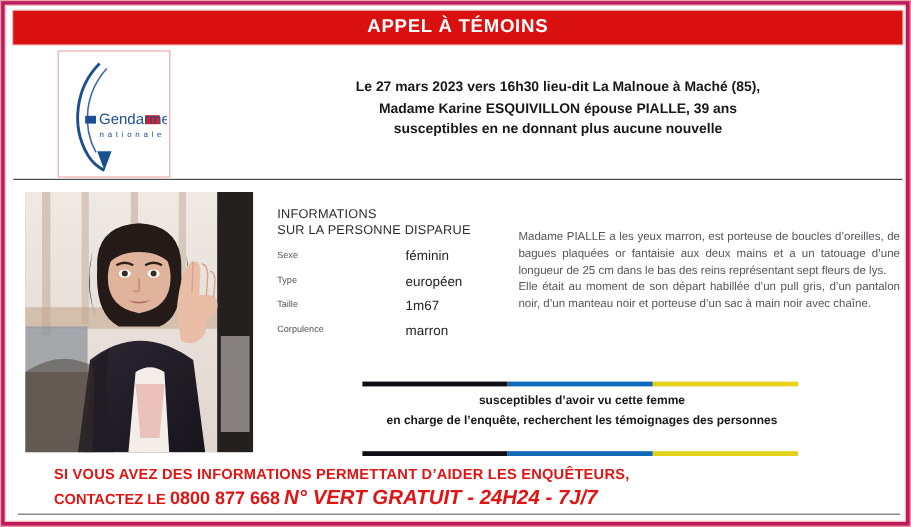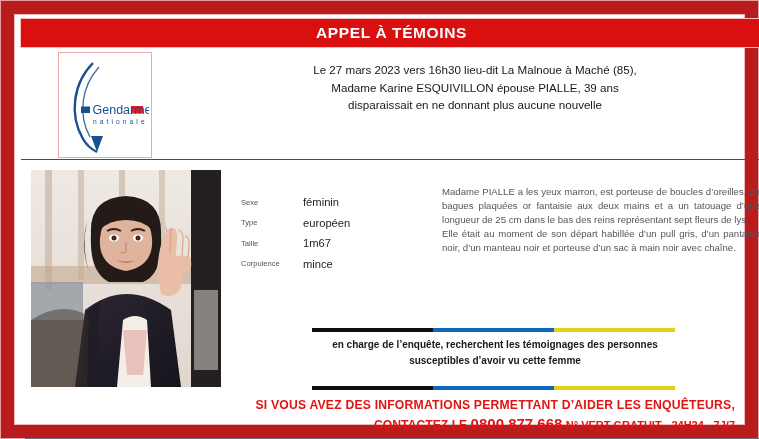--- a/index.html
+++ b/index.html
@@ -11,23 +11,23 @@
     width: 759px;
     height: 439px;
     font-family: "Liberation Sans", sans-serif;
     overflow: hidden;
   }
   .poster {
     position: relative;
     width: 759px;
     height: 439px;
     box-sizing: border-box;
-    background: #b91c1c;
+    background: #be185d;
     border: 1px solid #e8a0a0;
-    padding: 13px;
+    padding: 3px;
   }
   .poster-inner {
     position: relative;
     width: 100%;
     height: 100%;
     box-sizing: border-box;
     border: 1px solid #f0b9b9;
     background: #ffffff;
   }
 
@@ -61,26 +61,26 @@
     border: 1px solid #edaaaa;
     background: #ffffff;
     overflow: hidden;
   }
   .logo-svg { display: block; }
 
   
   .headline {
     position: absolute;
     left: 200px;
-    top: 46px;
+    top: 59px;
     width: 520px;
     text-align: center;
     color: #16181c;
     font-size: 11.6px;
-    font-weight: normal;
+    font-weight: bold;
     line-height: 17.5px;
   }
 
   
   .hr-header {
     position: absolute;
     left: 6px;
     top: 144px;
     width: 741px;
     height: 0;
@@ -110,43 +110,44 @@
     color: #2b2b31;
     font-size: 10.6px;
     line-height: 13.2px;
     letter-spacing: 0.2px;
   }
   .info-rows {
     margin-top: 9px;
   }
   .info-row {
     display: flex;
-    align-items: center;
+    align-items: flex-start;
     height: 20.5px;
+    gap: 45px;
   }
   .info-label {
     width: 62px;
     flex: 0 0 62px;
     color: #54545c;
     font-size: 7.6px;
   }
   .info-value {
     color: #24242a;
     font-size: 11.2px;
   }
 
   
   .details-block {
     position: absolute;
     left: 427px;
     top: 168px;
     width: 318px;
   }
   .details-body {
-    margin-top: 2px;
+    margin-top: 18px;
     color: #55555d;
     font-size: 9.6px;
     line-height: 14.1px;
     text-align: justify;
   }
   .details-body p { margin: 0; }
 
   
   .tribar {
     position: absolute;
@@ -173,28 +174,28 @@
     font-weight: bold;
     line-height: 15.5px;
   }
 
   
   .cta {
     position: absolute;
     left: 40px;
     top: 383px;
     width: 680px;
-    text-align: right;
+    text-align: left;
     color: #e11414;
     font-weight: bold;
   }
   .cta-line1 { font-size: 12.2px; letter-spacing: 0.2px; }
   .cta-line2 { font-size: 12.2px; margin-top: 3px; white-space: nowrap; }
   .cta-phone { font-size: 15px; }
-  .cta-free  { font-size: 11px; }
+  .cta-free  { font-size: 17px; font-style: italic; }
 
   .hr-footer {
     position: absolute;
     left: 10px;
     top: 423px;
     width: 735px;
     height: 0;
     border-top: 1.3px solid #6d6d74;
   }
 </style>
@@ -216,21 +217,21 @@
       <rect x="22" y="53.5" width="9" height="6.5" fill="#1b4f91"></rect>
       <rect x="72" y="53" width="12" height="7.5" fill="#d81f26"></rect>
       <text x="33.5" y="60.5" font-family="Liberation Sans, sans-serif" font-size="12.5" font-weight="normal" fill="#1b4f91">Gendarmerie</text>
       <text x="34" y="71" font-family="Liberation Sans, sans-serif" font-size="6.6" letter-spacing="3.1" fill="#1b4f91">nationale</text>
     </svg>
   </div>
 
   <div class="headline">
     <div>Le 27 mars 2023 vers 16h30 lieu-dit La Malnoue à Maché (85),</div>
     <div>Madame Karine ESQUIVILLON épouse PIALLE, 39 ans</div>
-    <div>disparaissait en ne donnant plus aucune nouvelle</div>
+    <div>susceptibles en ne donnant plus aucune nouvelle</div>
   </div>
 
   <div class="hr-header"></div>
 
   <div class="photo">
     <svg width="190" height="217" viewBox="0 0 190 217">
       <defs>
         <linearGradient id="wallg" x1="0" y1="0" x2="0" y2="1">
           <stop offset="0%" stop-color="#efe9e4"></stop>
           <stop offset="100%" stop-color="#e0d7cf"></stop>
@@ -269,56 +270,60 @@
       <path d="M85 90 Q95 96 105 90 Q95 93 85 90 Z" fill="#b86a64"></path>
       <path d="M126 100 Q130 60 140 58 Q146 57 146 66 L145 86 Q160 84 160 92 Q162 100 152 104 L150 118 Q142 130 130 124 Z" fill="#e9bda6"></path>
       <path d="M140 58 L139 84" stroke="#d7a58d" stroke-width="1.2"></path>
       <path d="M147 60 Q152 60 152 70 L151 86" stroke="#d7a58d" stroke-width="1.2" fill="none"></path>
       <path d="M154 66 Q159 67 158 76 L157 88" stroke="#d7a58d" stroke-width="1.2" fill="none"></path>
       <path d="M0 150 Q30 130 58 146 L56 217 L0 217 Z" fill="#3a3028" opacity="0.45"></path>
     </svg>
   </div>
 
   <div class="info-block">
+    <div class="sect-title">
+      <div>INFORMATIONS</div>
+      <div>SUR LA PERSONNE DISPARUE</div>
+    </div>
     <div class="info-rows">
       <div class="info-row">
         <div class="info-label">Sexe</div>
         <div class="info-value">féminin</div>
       </div>
       <div class="info-row">
         <div class="info-label">Type</div>
         <div class="info-value">européen</div>
       </div>
       <div class="info-row">
         <div class="info-label">Taille</div>
         <div class="info-value">1m67</div>
       </div>
       <div class="info-row">
         <div class="info-label">Corpulence</div>
-        <div class="info-value">mince</div>
+        <div class="info-value">marron</div>
       </div>
     </div>
   </div>
 
   <div class="details-block">
     <div class="details-body">
       <p>Madame PIALLE a les yeux marron, est porteuse de boucles d’oreilles, de bagues plaquées or fantaisie aux deux mains et a un tatouage d’une longueur de 25 cm dans le bas des reins représentant sept fleurs de lys.</p>
       <p>Elle était au moment de son départ habillée d’un pull gris, d’un pantalon noir, d’un manteau noir et porteuse d’un sac à main noir avec chaîne.</p>
     </div>
   </div>
 
   <div class="tribar tribar-top">
     <div class="seg-black"></div>
     <div class="seg-blue"></div>
     <div class="seg-yellow"></div>
   </div>
 
   <div class="statement">
+    <div>susceptibles d’avoir vu cette femme</div>
     <div>en charge de l’enquête, recherchent les témoignages des personnes</div>
-    <div>susceptibles d’avoir vu cette femme</div>
   </div>
 
   <div class="tribar tribar-bottom">
     <div class="seg-black"></div>
     <div class="seg-blue"></div>
     <div class="seg-yellow"></div>
   </div>
 
   <div class="cta">
     <div class="cta-line1">SI VOUS AVEZ DES INFORMATIONS PERMETTANT D’AIDER LES ENQUÊTEURS,</div>

